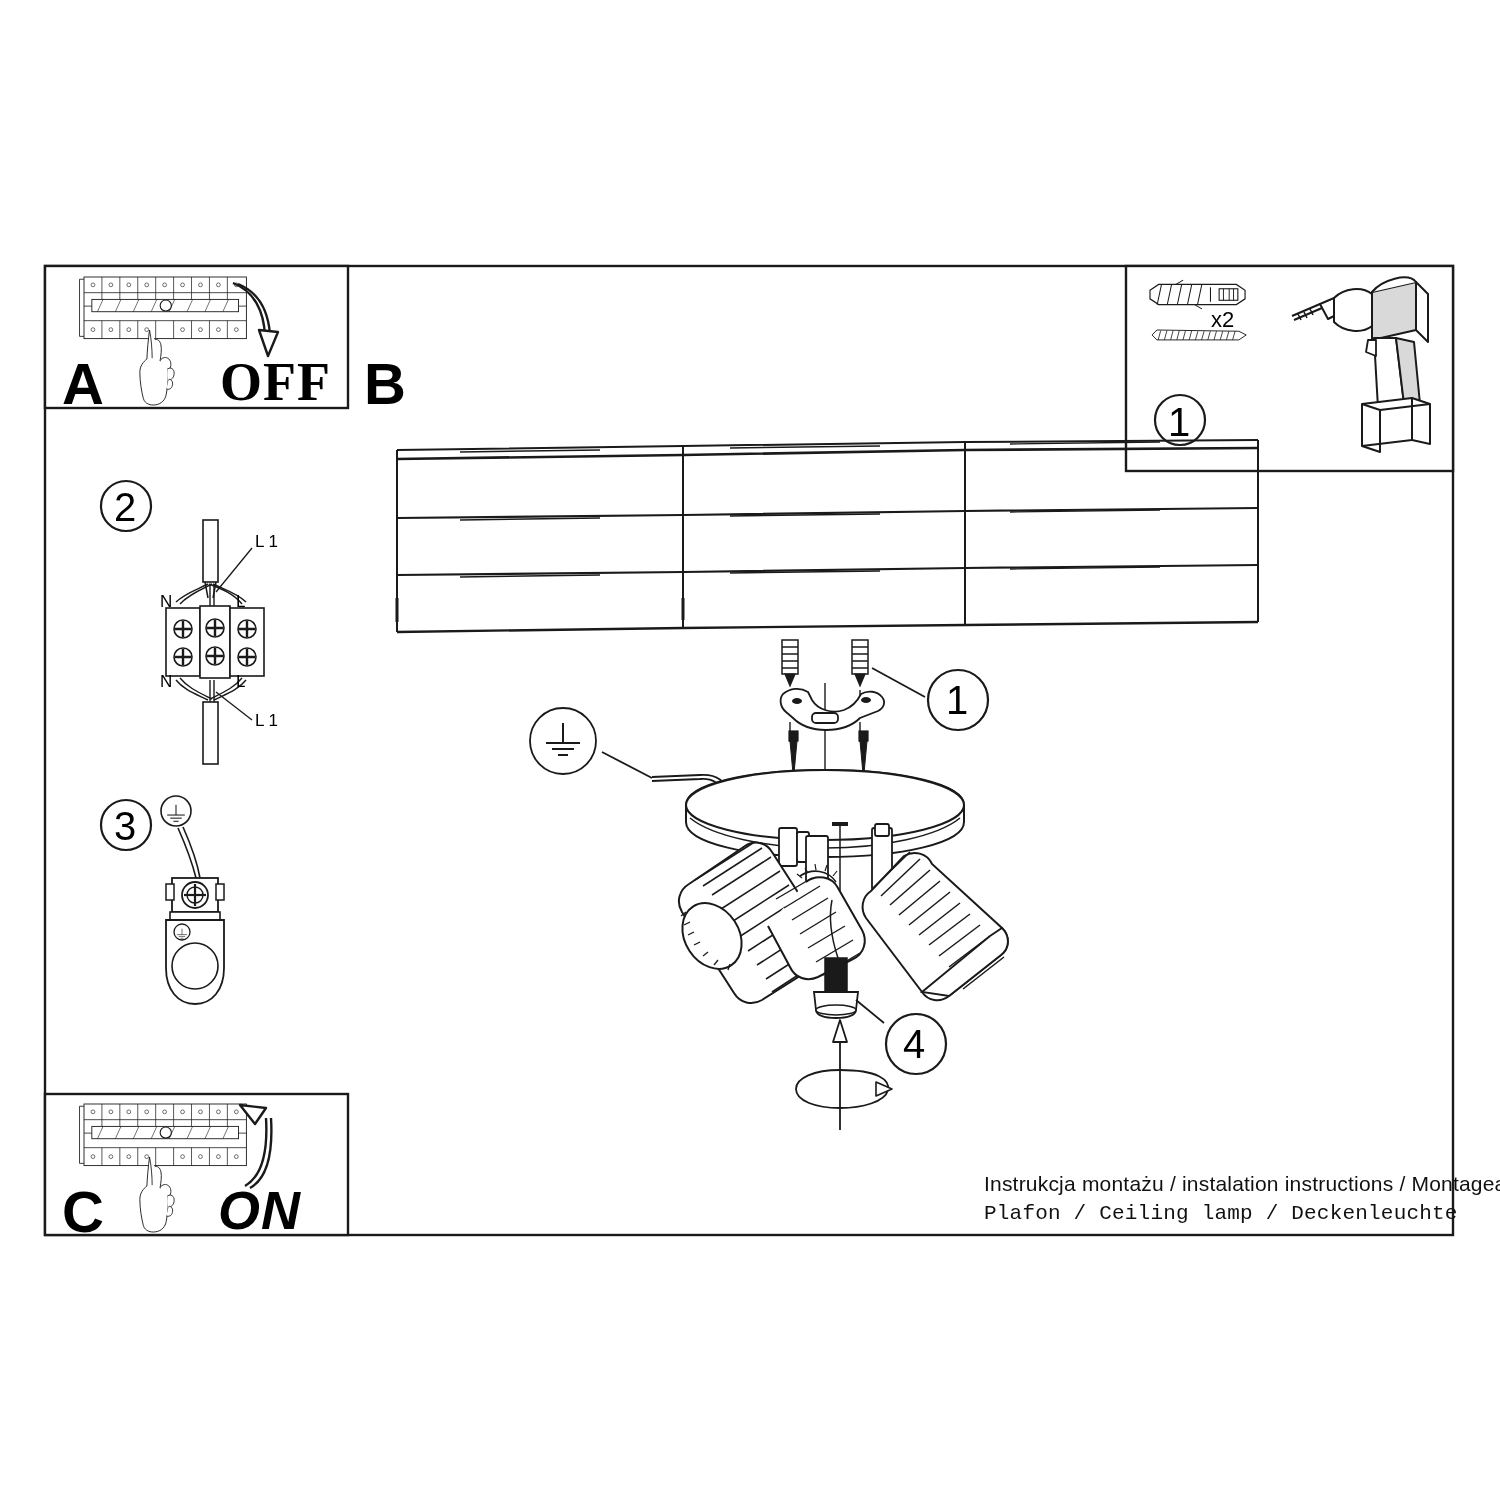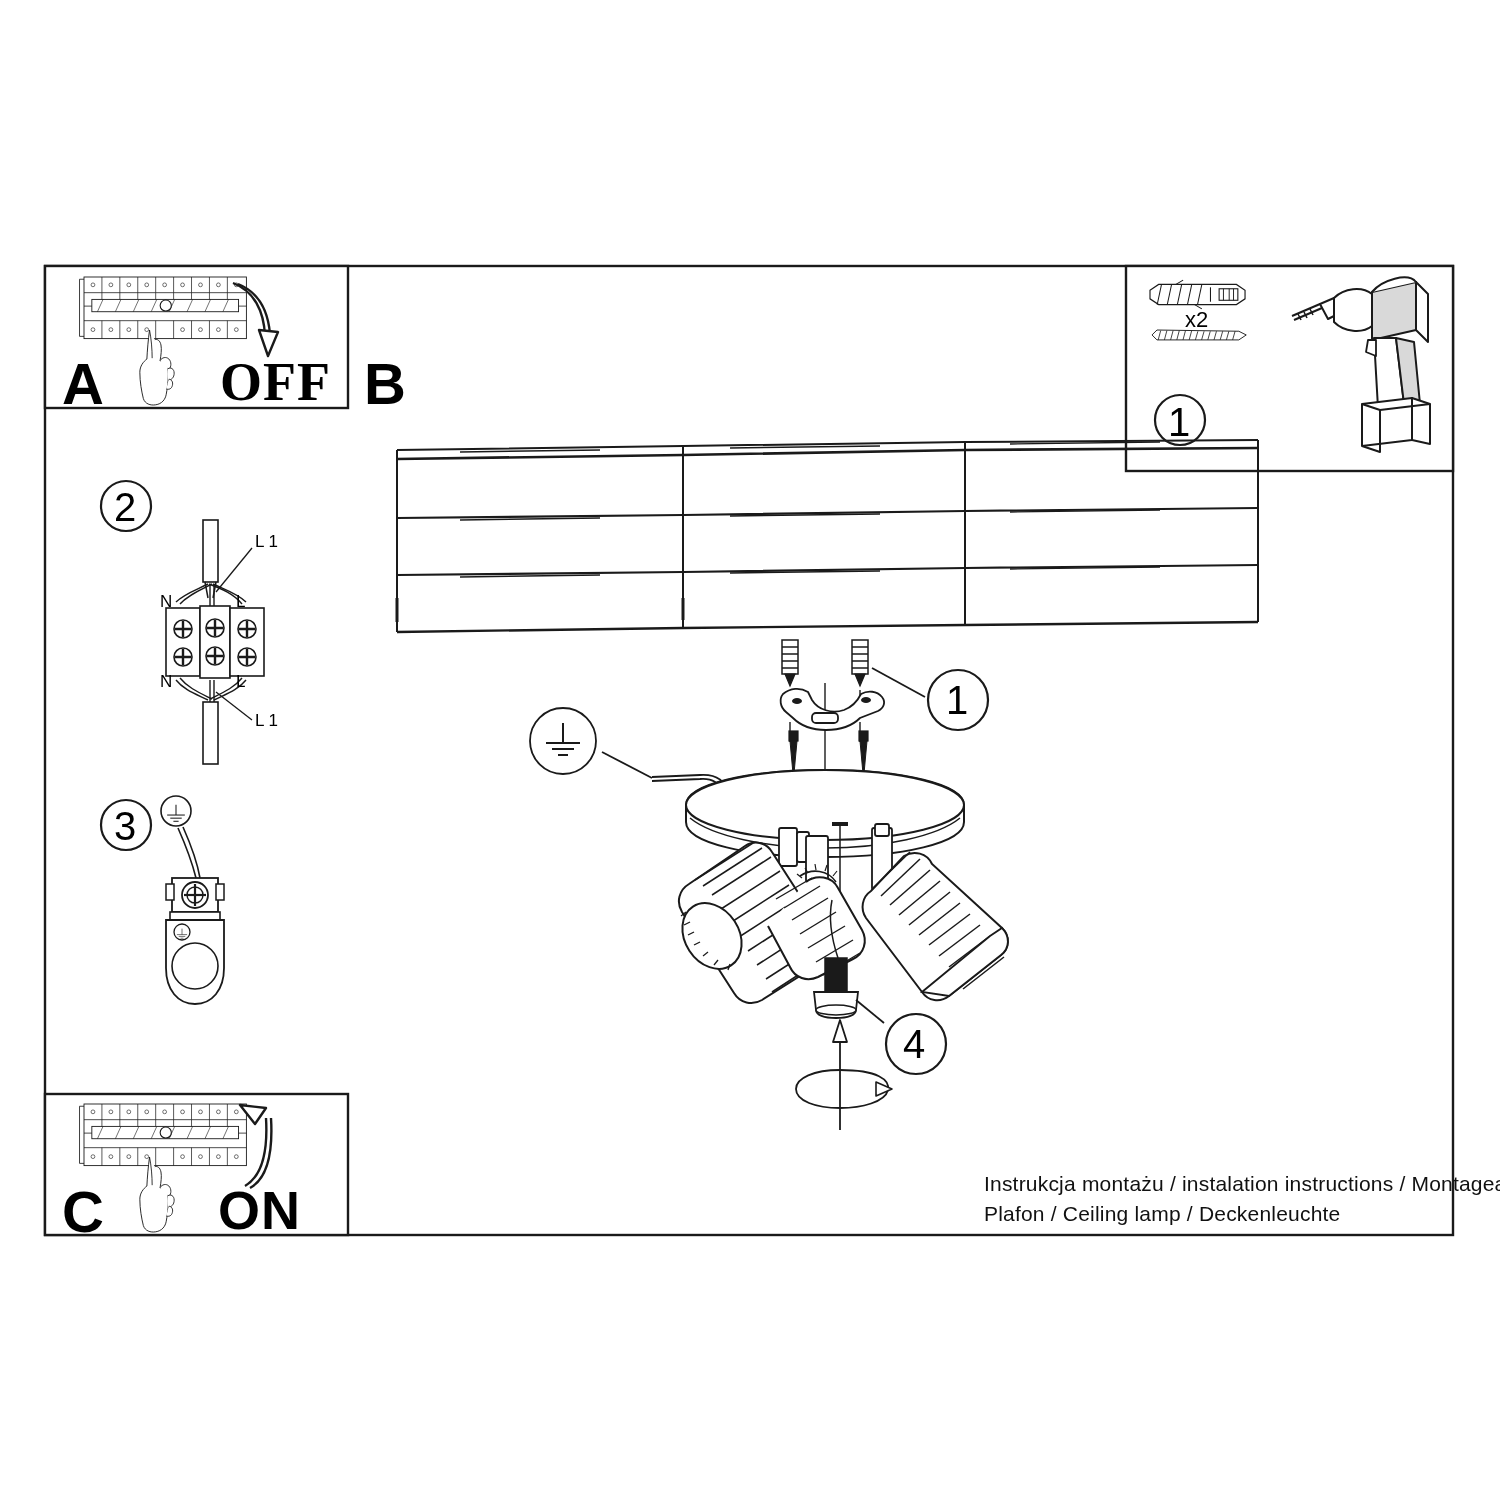--- a/index.html
+++ b/index.html
@@ -511,35 +511,35 @@
   </g>
 
 </svg>
 
 <div class="txt bigletter" style="left:62px;top:355px;">A</div>
 <div class="txt onoff" style="left:220px;top:355px;font-family:Liberation Serif, serif;">OFF</div>
 
 <div class="txt bigletter" style="left:364px;top:355px;">B</div>
 
 <div class="txt bigletter" style="left:62px;top:1183px;">C</div>
-<div class="txt onoff" style="left:218px;top:1183px;">ON</div>
-
-<div class="txt qty" style="left:1185px;top:309px;">x2</div>
+<div class="txt onoff" style="left:218px;top:1183px;font-style:italic;">ON</div>
+
+<div class="txt qty" style="left:1211px;top:309px;">x2</div>
 <div class="txt numlbl" style="left:1168px;top:402px;">1</div>
 
 <div class="txt numlbl" style="left:114px;top:487px;">2</div>
 <div class="txt smalllbl" style="left:160px;top:593px;">N</div>
 <div class="txt smalllbl" style="left:236px;top:593px;">L</div>
 <div class="txt smalllbl" style="left:160px;top:673px;">N</div>
 <div class="txt smalllbl" style="left:236px;top:673px;">L</div>
 <div class="txt smalllbl" style="left:255px;top:533px;">L 1</div>
 <div class="txt smalllbl" style="left:255px;top:712px;">L 1</div>
 
 <div class="txt numlbl" style="left:114px;top:806px;">3</div>
 
 <div class="txt numlbl" style="left:946px;top:680px;">1</div>
 
 <div class="txt numlbl" style="left:903px;top:1024px;">4</div>
 
 <div class="txt cap" style="left:984px;top:1167px;">Instrukcja montażu / instalation instructions / Montageanleitung</div>
-<div class="txt cap" style="left:984px;top:1197px;">Plafon / Ceiling lamp / Deckenleuchte</div>
+<div class="txt cap" style="left:984px;top:1197px;font-family:Liberation Mono, monospace;">Plafon / Ceiling lamp / Deckenleuchte</div>
 
 </div>
 
 </body></html>

